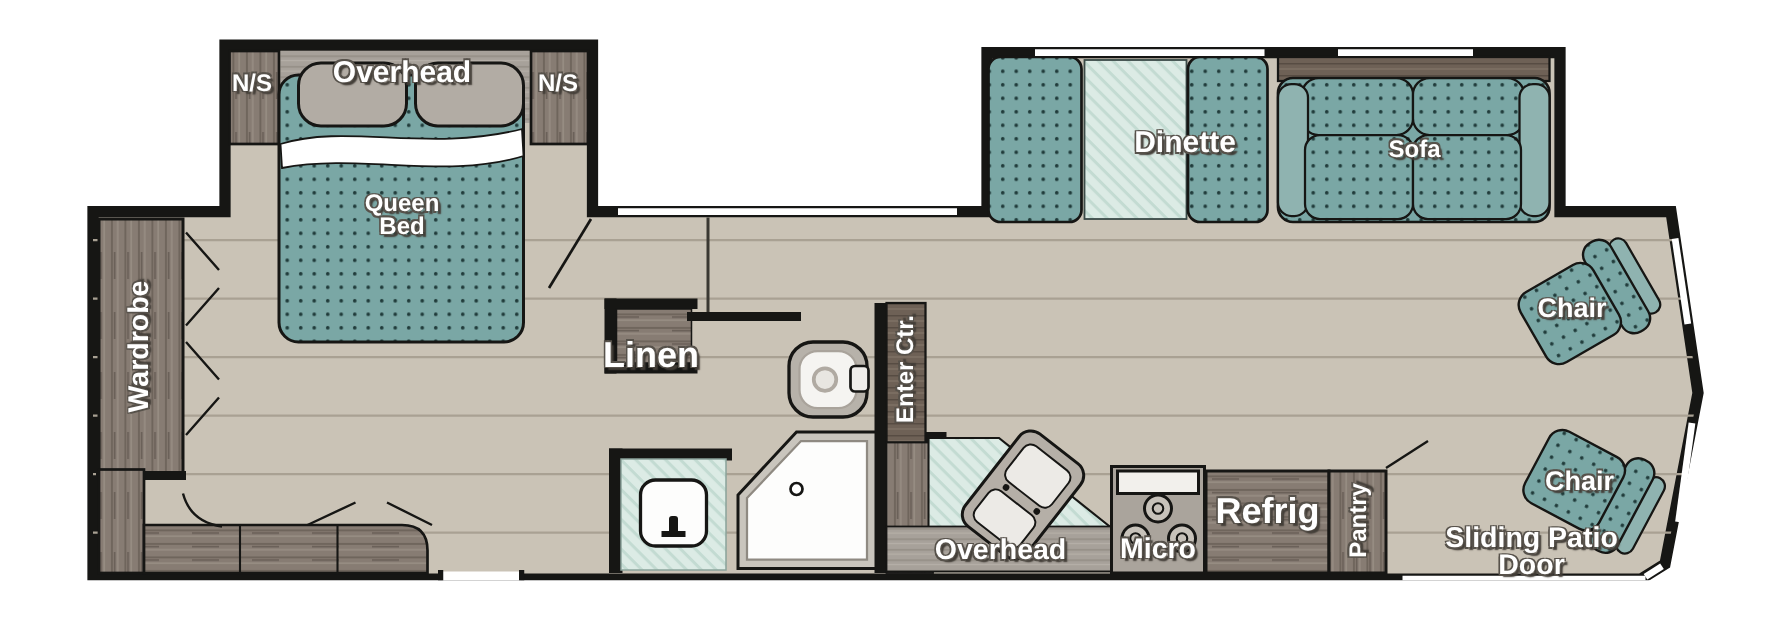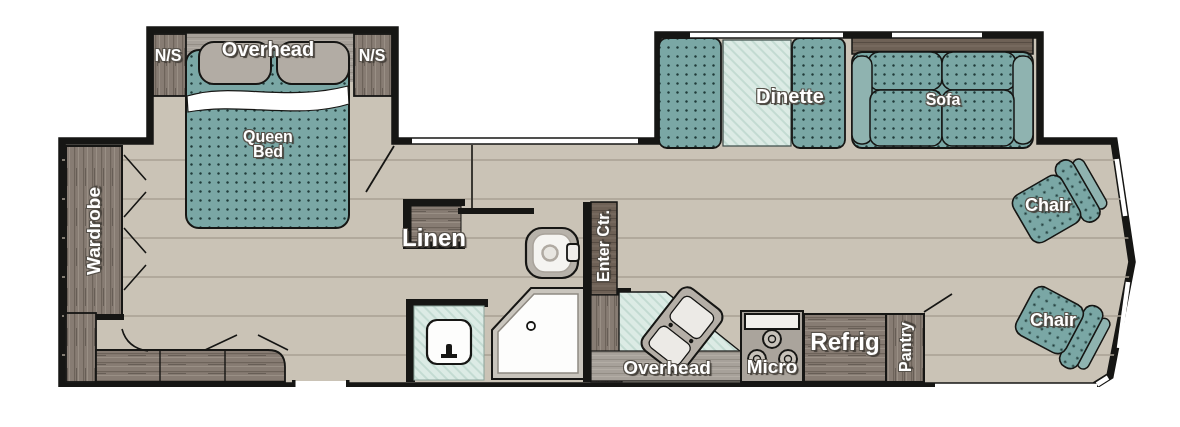--- a/index.html
+++ b/index.html
@@ -218,14 +218,15 @@
 <div class="lbl" style="left:434px;top:238px;font-size:24px;">Linen</div>
 <div class="lbl rot" style="left:604px;top:246px;font-size:16px;">Enter Ctr.</div>
 <div class="lbl" style="left:790px;top:96px;font-size:20px;">Dinette</div>
 <div class="lbl" style="left:943px;top:100px;font-size:16px;">Sofa</div>
 <div class="lbl" style="left:1048px;top:206px;font-size:18px;">Chair</div>
 <div class="lbl" style="left:1053px;top:321px;font-size:18px;">Chair</div>
 <div class="lbl" style="left:667px;top:368px;font-size:19px;">Overhead</div>
 <div class="lbl" style="left:772px;top:367px;font-size:19px;">Micro</div>
 <div class="lbl" style="left:845px;top:342px;font-size:24px;">Refrig</div>
 <div class="lbl rot" style="left:906px;top:347px;font-size:16px;">Pantry</div>
+<div class="lbl" style="left:1021px;top:369px;font-size:19px;">Sliding Patio Door</div>
 
 </div>
 
 </body></html>

